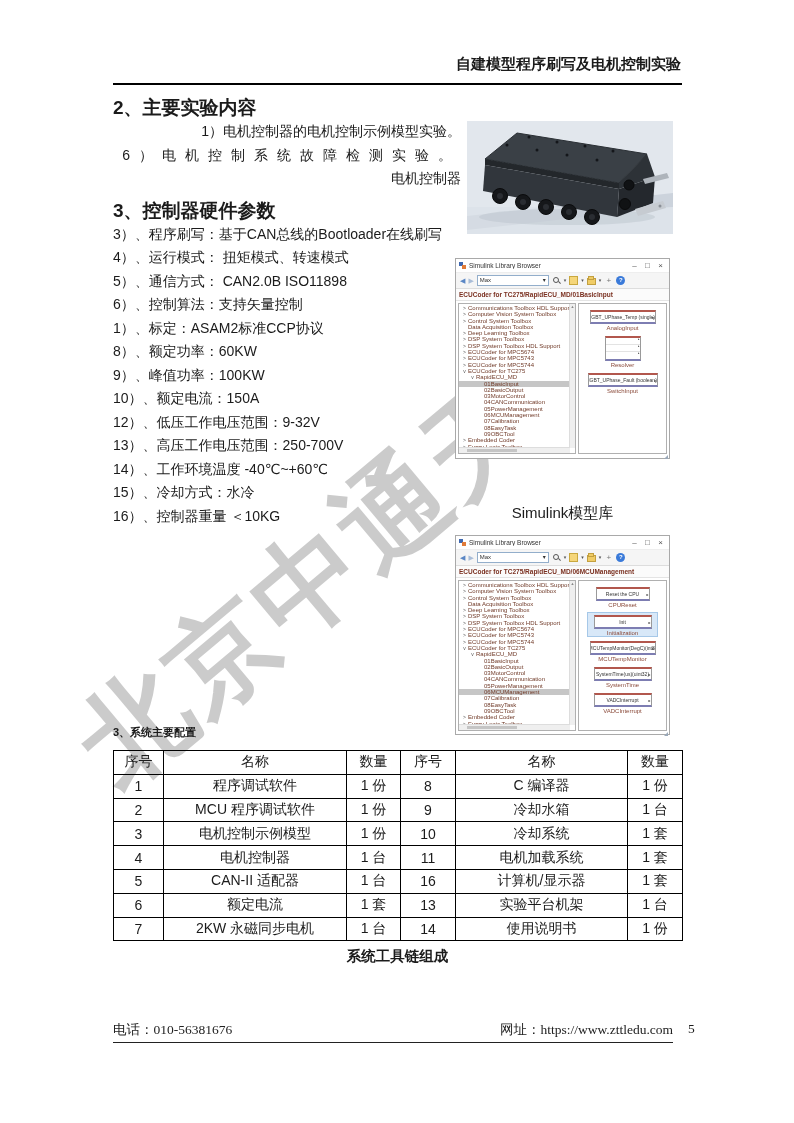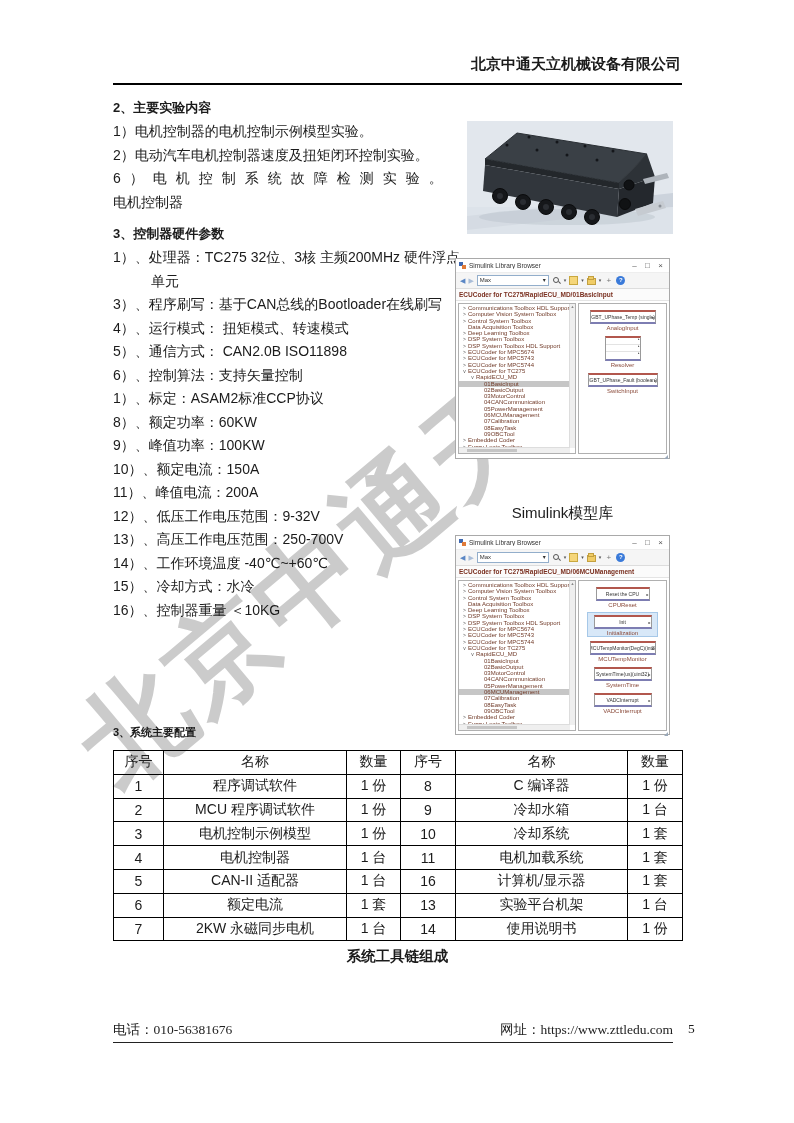--- a/index.html
+++ b/index.html
@@ -6,23 +6,23 @@
   body{width:794px;height:1123px;position:relative;font-family:"Liberation Sans","DejaVu Sans",sans-serif;color:#1b1b1b;overflow:hidden;}
   .page{position:absolute;inset:0;background:#fff;}
   
   .watermark{position:absolute;left:95px;top:690px;transform:rotate(-40deg);transform-origin:0 50%;
     font-size:108px;font-weight:bold;letter-spacing:4px;color:rgba(125,125,125,0.40);white-space:nowrap;z-index:1;}
   
   .company{position:absolute;top:55px;right:113px;font-weight:bold;font-size:15px;z-index:3;}
   .header-rule{position:absolute;left:113px;right:112px;top:83px;border-top:2px solid #000;z-index:3;}
   
   .leftcol{position:absolute;left:113px;top:96px;width:348px;font-size:14px;z-index:2;}
-  .h{font-weight:bold;font-size:13px;line-height:24px;}
+  .h{font-weight:bold;font-size:19px;line-height:24px;}
   .h3{margin-top:8px;}
-  .li{line-height:23.5px;}
+  .li{line-height:23.5px;text-align:right;}
   .justify{letter-spacing:9px;white-space:nowrap;}
   .param{line-height:23.5px;padding-left:38px;text-indent:-38px;}
   .cfg-title{position:absolute;left:113px;top:725px;font-weight:bold;font-size:11px;z-index:2;}
   
   .photo{position:absolute;left:467px;top:121px;z-index:3;}
   
   table.cfg{position:absolute;left:113px;top:750px;width:569px;border-collapse:collapse;z-index:2;table-layout:fixed;background:#fff0;}
   table.cfg td,table.cfg th{border:1px solid #000;font-weight:normal;font-size:14px;text-align:center;height:22.8px;padding:0;overflow:hidden;white-space:nowrap;}
   .tcaption{position:absolute;left:113px;top:947px;width:569px;text-align:center;font-weight:bold;font-size:14.5px;z-index:2;}
   
@@ -76,43 +76,40 @@
   .statusbar{height:4px;position:relative;}
   .grip{position:absolute;right:1px;bottom:1px;width:0;height:0;border-left:4px solid transparent;border-bottom:4px solid #9aa8b8;}
 </style>
 </head>
 <body>
 
 <div class="page">
 
   <div class="watermark">北京中通天立</div>
 
-  <div class="company">北京中通天立机械设备有限公司</div>
+  <div class="company">自建模型程序刷写及电机控制实验</div>
   <div class="header-rule"></div>
 
   <div class="leftcol">
     <div class="h">2、主要实验内容</div>
     <div id="s2list">
         <div class="li">1）电机控制器的电机控制示例模型实验。</div>
-        <div class="li">2）电动汽车电机控制器速度及扭矩闭环控制实验。</div>
       </div>
     <div class="li justify">6）电机控制系统故障检测实验。</div>
     <div class="li">电机控制器</div>
     <div class="h h3">3、控制器硬件参数</div>
     <div id="s3list">
-        <div class="param">1）、处理器：TC275  32位、3核 主频200MHz 硬件浮点单元</div>
         <div class="param">3）、程序刷写：基于CAN总线的Bootloader在线刷写</div>
         <div class="param">4）、运行模式： 扭矩模式、转速模式</div>
         <div class="param">5）、通信方式： CAN2.0B ISO11898</div>
         <div class="param">6）、控制算法：支持矢量控制</div>
         <div class="param">1）、标定：ASAM2标准CCP协议</div>
         <div class="param">8）、额定功率：60KW</div>
         <div class="param">9）、峰值功率：100KW</div>
         <div class="param">10）、额定电流：150A</div>
-        <div class="param">11）、峰值电流：200A</div>
         <div class="param">12）、低压工作电压范围：9-32V</div>
         <div class="param">13）、高压工作电压范围：250-700V</div>
         <div class="param">14）、工作环境温度 -40℃~+60℃</div>
         <div class="param">15）、冷却方式：水冷</div>
         <div class="param">16）、控制器重量 ＜10KG</div>
       </div>
   </div>
 
   <div class="cfg-title">3、系统主要配置</div>
 

